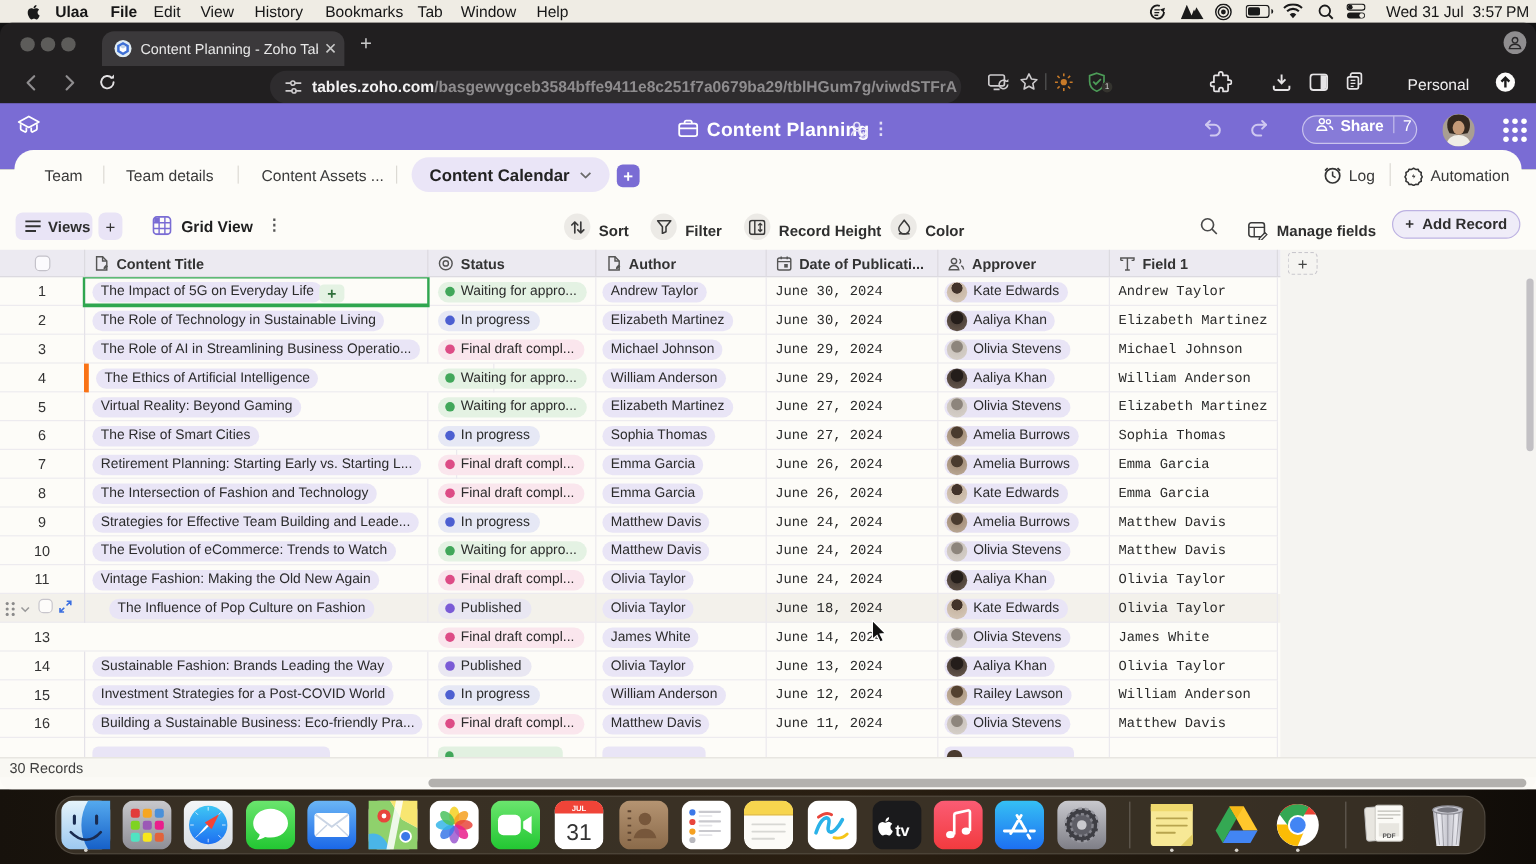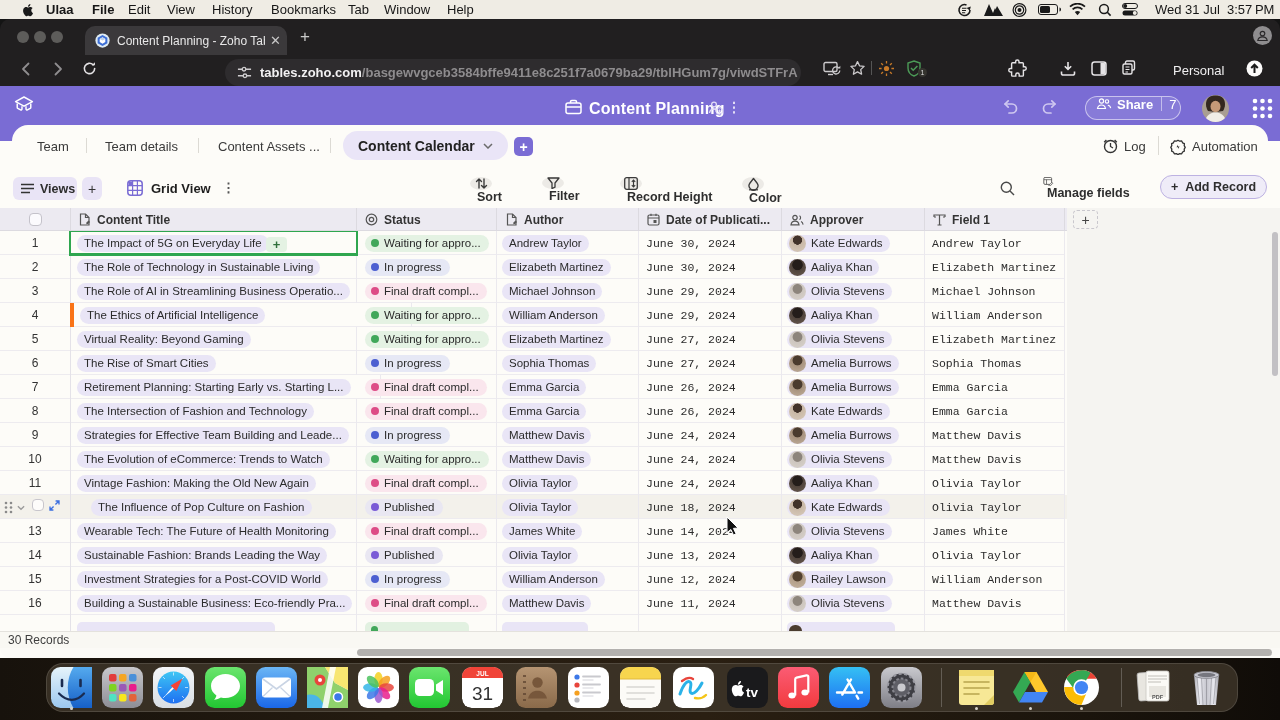--- a/index.html
+++ b/index.html
@@ -17,21 +17,21 @@
   color:#D8D8D8; font-size:13px; display:flex; align-items:center; }
 
 #purple { left:0; top:86px; width:1280px; height:55px; background:#7A6CD4; }
 #card { left:12px; top:125px; width:1256px; height:30px; background:#FDFCF8; border-radius:16px 16px 0 0; }
 #page { left:0; top:141px; width:1280px; height:517px; background:#FDFCF8; }
 
 .wtab { position:absolute; top:133px; height:26px; display:flex; align-items:center; font-size:13px; color:#3A3A3A; }
 #acttab { position:absolute; left:343px; top:131px; height:29px; background:#EAE5F7; border-radius:15px;
   display:flex; align-items:center; font-size:14px; font-weight:bold; color:#222; padding:0 15px; }
 
-.tbtn { position:absolute; top:177px; height:23px; display:flex; align-items:flex-start; font-size:12.5px; font-weight:bold; color:#2E2E2E;flex-direction:column; }
+.tbtn { position:absolute; top:177px; height:23px; display:flex; align-items:flex-end; font-size:12.5px; font-weight:bold; color:#2E2E2E; }
 .iconc { width:22px; height:22px; border-radius:50%; background:#ECEAE6; display:flex; align-items:center; justify-content:center; }
 
 #grid { left:0; top:208px; width:1280px; height:423px; background:#FDFCF8; overflow:hidden; }
 #ghead { position:absolute; left:0; top:0; width:1067px; height:23px; background:#ECEAF1; border-bottom:1px solid #DCDAE0; }
 .gh { position:absolute; top:0; height:23px; display:flex; align-items:center; font-size:12px; font-weight:bold; color:#333;
   border-right:1px solid #DCDAE0; }
 .grow { position:absolute; left:0; width:1067px; height:24px; }
 .rnum { position:absolute; left:0; top:0; width:70px; height:24px; font-size:12px; color:#333; display:flex; align-items:center; justify-content:center; }
 .cell { position:absolute; top:0; height:24px; border-right:1px solid #EBE9EE; display:flex; align-items:center; }
 .pill { height:17px; border-radius:9px; background:#E9E5F6; display:flex; align-items:center; padding:0 7px;
@@ -649,23 +649,20 @@
 <div class="cell" style="left:782px;width:143px">
         <span class="pill" style="margin-left:5px;padding-left:2px"><span class="av" style="background:radial-gradient(circle at 50% 30%,#42332a 30%,#c9b8a6 33%,#d8cbbc)"></span>Kate Edwards</span>
       </div>
 <div class="cell" style="left:925px;width:140px">
         <span class="datec" style="padding-left:7px">Olivia Taylor</span>
       </div>
 </div>
 <div class="grow" style="top:311px;">
 <div class="abs" style="left:0;top:23px;width:1065px;height:1px;background:#EDEBEF"></div>
 <div class="rnum">13</div>
-<div class="cell" style="left:70px;width:287px;border-left:1px solid #E4E2E8">
-        <span class="pill" style="margin-left:6px">Wearable Tech: The Future of Health Monitoring</span>
-      </div>
 <div class="cell" style="left:357px;width:140px">
         <span class="spill" style="margin-left:8px;background:#FAE6ED"><span class="dot" style="background:#DD4C86"></span>Final draft compl...</span>
       </div>
 <div class="cell" style="left:497px;width:142px">
         <span class="pill" style="margin-left:5px">James White</span>
       </div>
 <div class="cell" style="left:639px;width:143px">
         <span class="datec">June 14, 2024</span>
       </div>
 <div class="cell" style="left:782px;width:143px">

